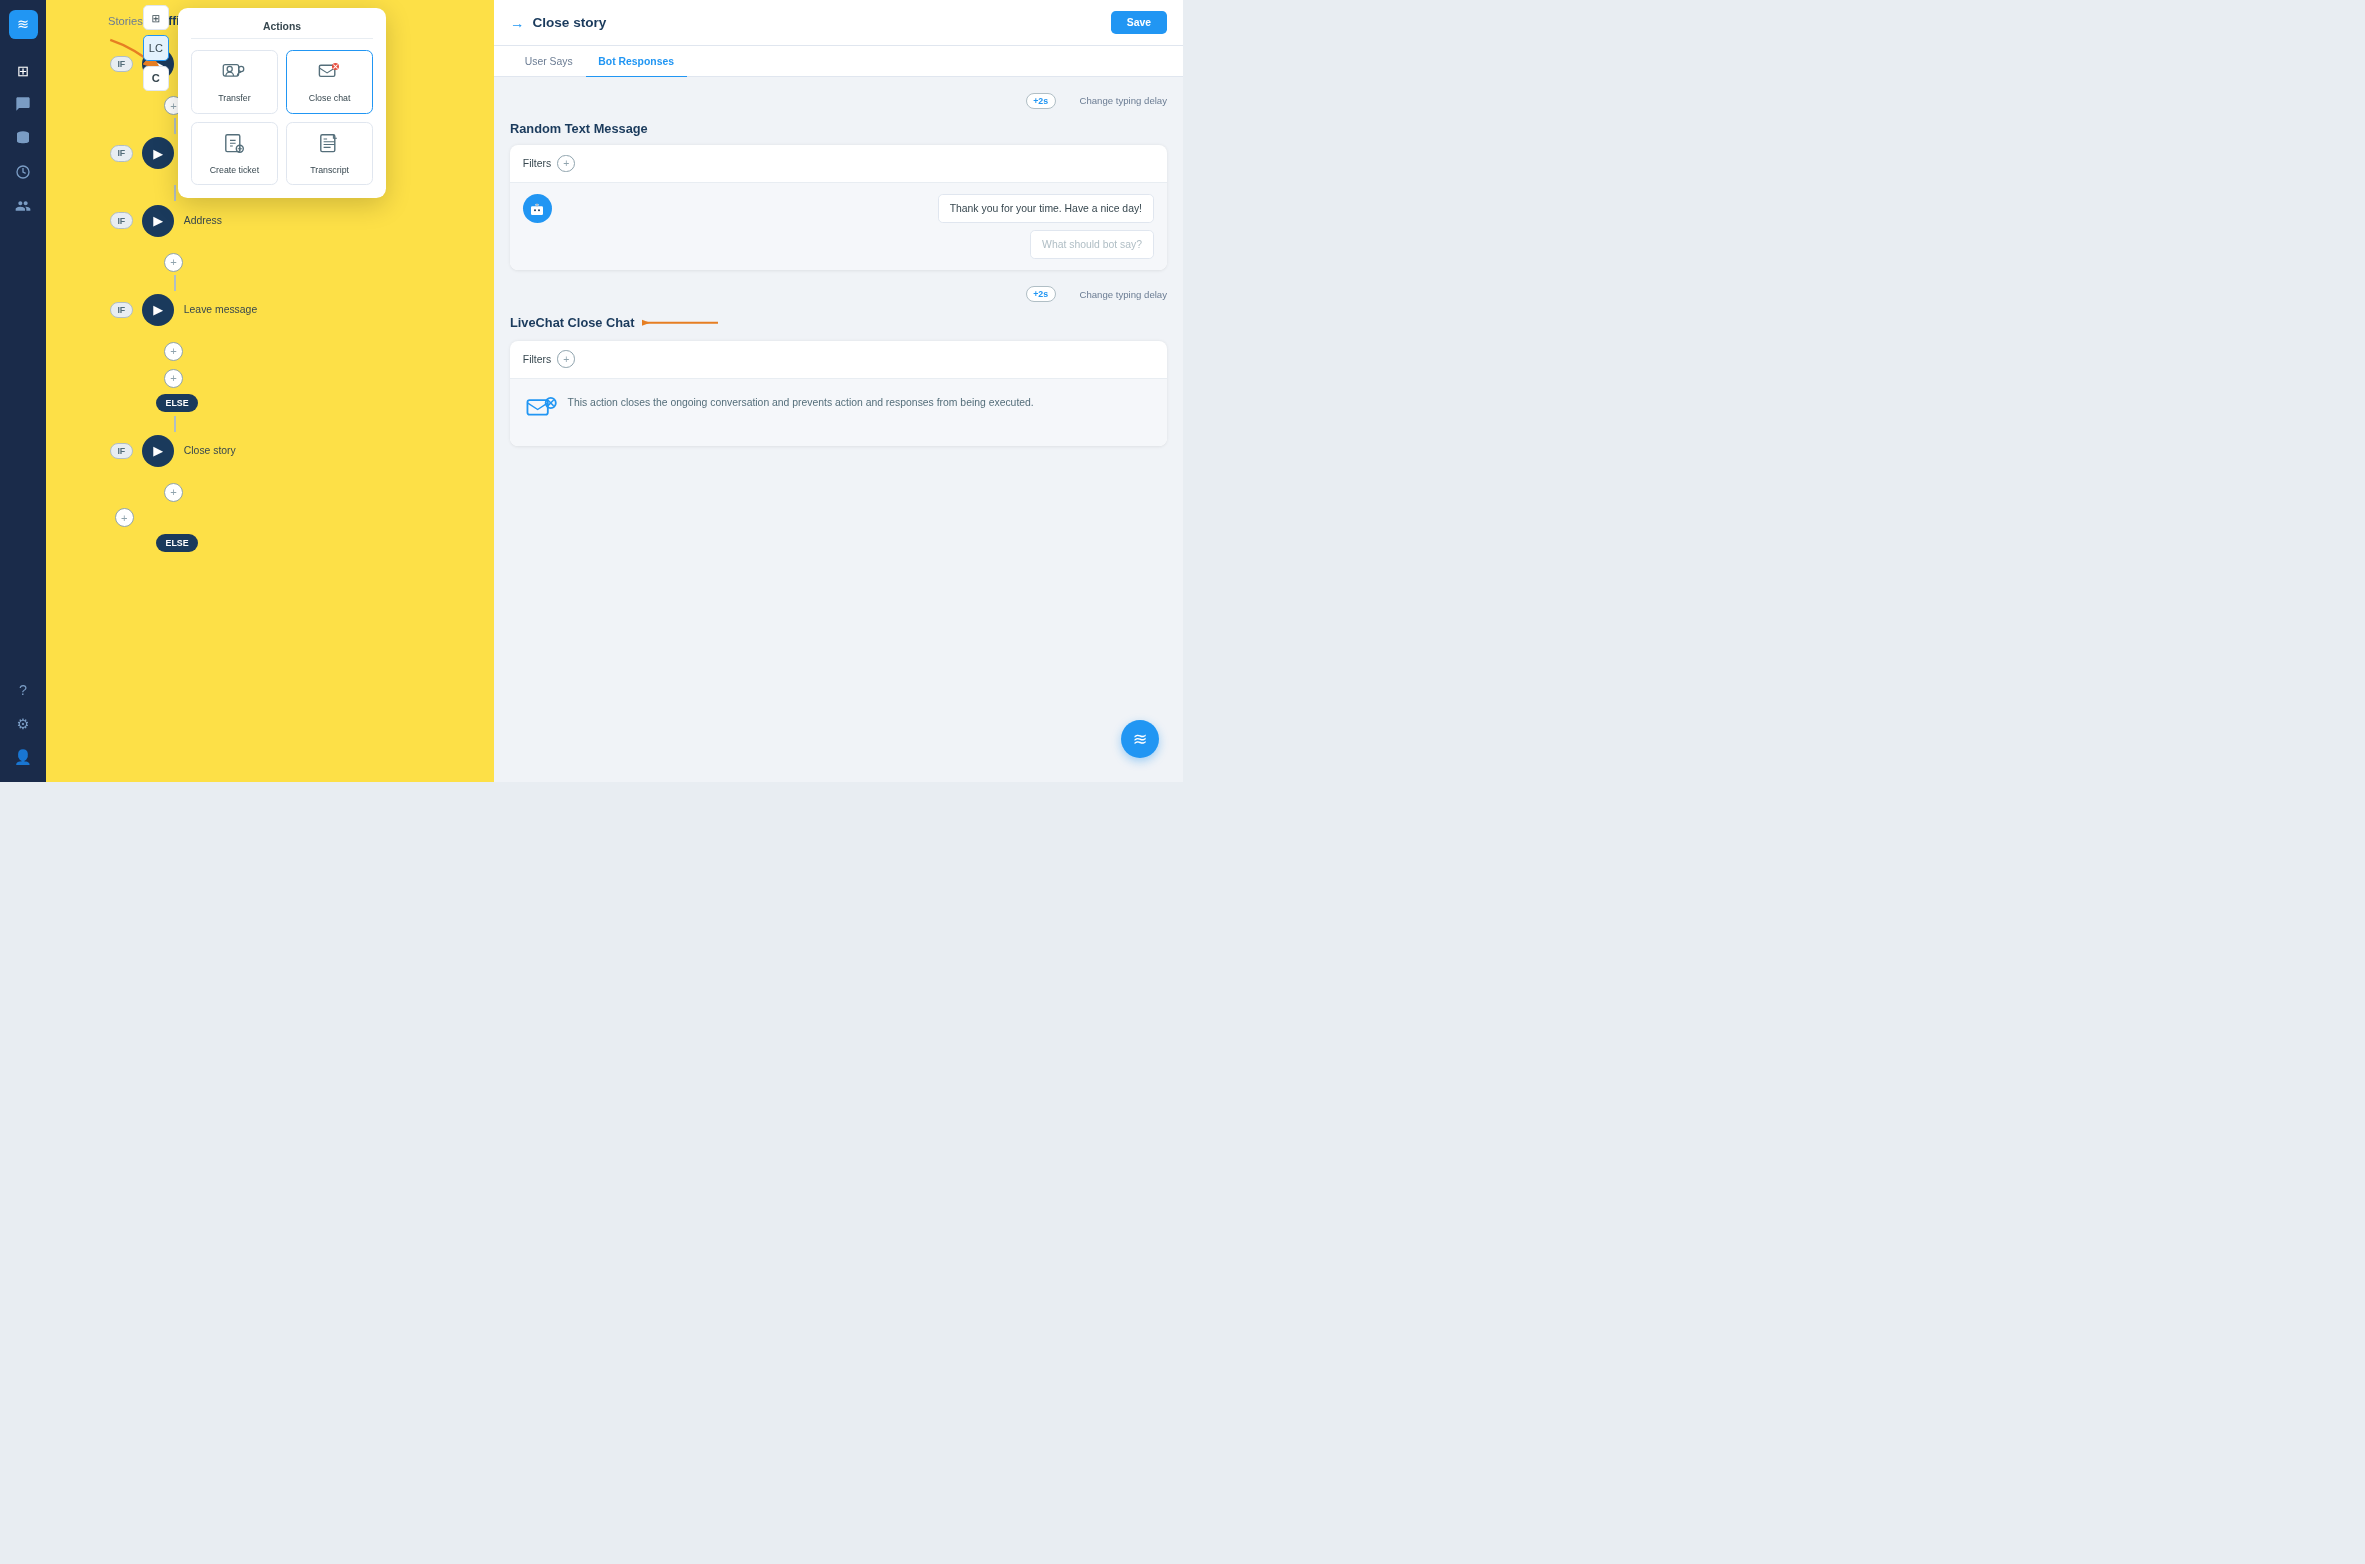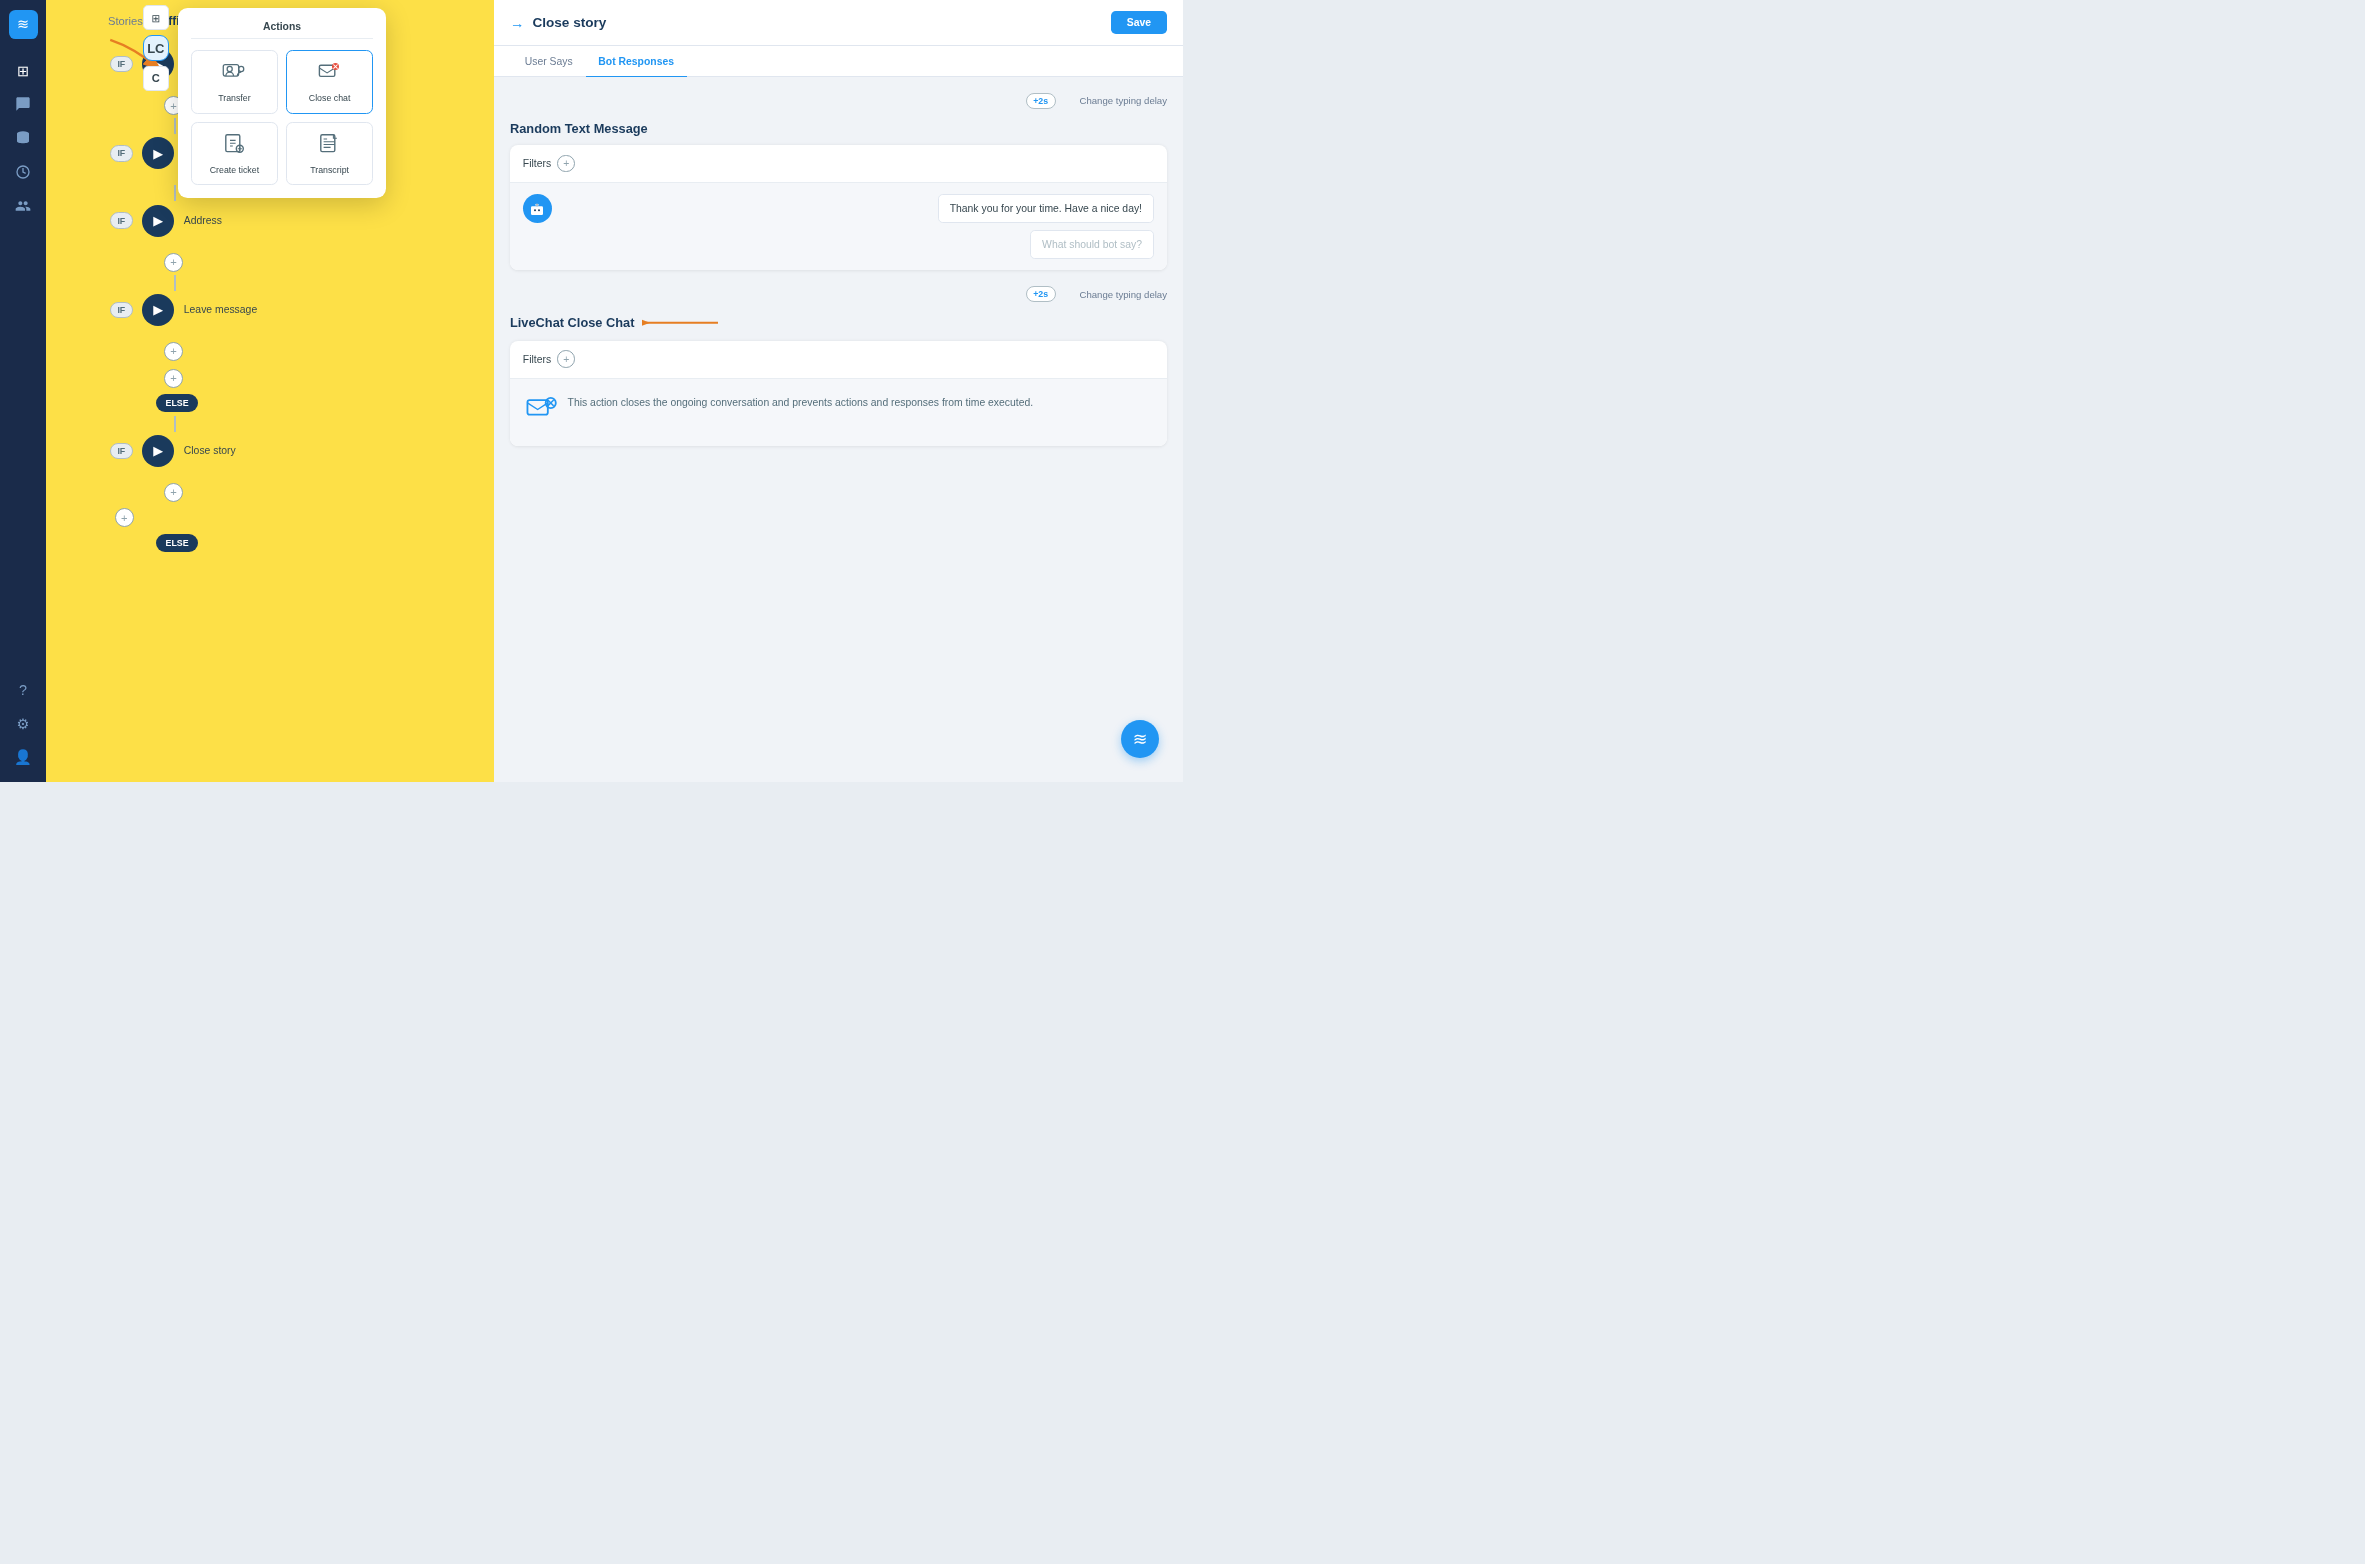--- a/index.html
+++ b/index.html
@@ -354,21 +354,21 @@
 
     <div style="padding-left: 46px; margin: 6.4px 0;">
       <span class="else-badge">ELSE</span>
     </div>
   </div>
 
   <div class="actions-popup">
 
     <div style="position: absolute; top: -3.2px; left: -35px; display: flex; flex-direction: column; gap: 4.8px;">
       <div class="popup-top-icon">⊞</div>
-      <div class="popup-top-icon active" style="font-size: 13px; font-weight: 700; border-radius: 9px;">LC</div>
+      <div class="popup-top-icon active" style="font-size: 11px; font-weight: 400;">LC</div>
       <div class="popup-top-icon" style="font-size: 11.2px; font-weight: 700;">C</div>
     </div>
 
     <div class="actions-title">Actions</div>
     <div class="actions-grid">
 
       <div class="action-item">
         <span class="action-icon">
           <svg width="25.6" height="22.4" viewBox="0 0 40 32" fill="none">
             <rect x="2" y="4" width="24" height="18" rx="3" stroke="#546e7a" stroke-width="2" fill="none"></rect>
@@ -513,21 +513,21 @@
         </div>
         <div class="livechat-body">
           <span style="font-size:24px; color:#2196F3; flex-shrink:0;">
             <svg width="32" height="29" viewBox="0 0 44 38" fill="none">
               <rect x="2" y="6" width="28" height="20" rx="3" stroke="#2196F3" stroke-width="2.5" fill="none"></rect>
               <path d="M2 10l14 9 14-9" stroke="#2196F3" stroke-width="2" fill="none"></path>
               <circle cx="34" cy="10" r="7" fill="none" stroke="#2196F3" stroke-width="2.5"></circle>
               <path d="M30 6l8 8M38 6l-8 8" stroke="#2196F3" stroke-width="2"></path>
             </svg>
           </span>
-          <span class="livechat-desc">This action closes the ongoing conversation and prevents actions and responses from time executed.</span>
+          <span class="livechat-desc">This action closes the ongoing conversation and prevents action and responses from being executed.</span>
         </div>
       </div>
     </div>
 
   </div>
 
   <div class="float-btn">≋</div>
 
 </div>
 

